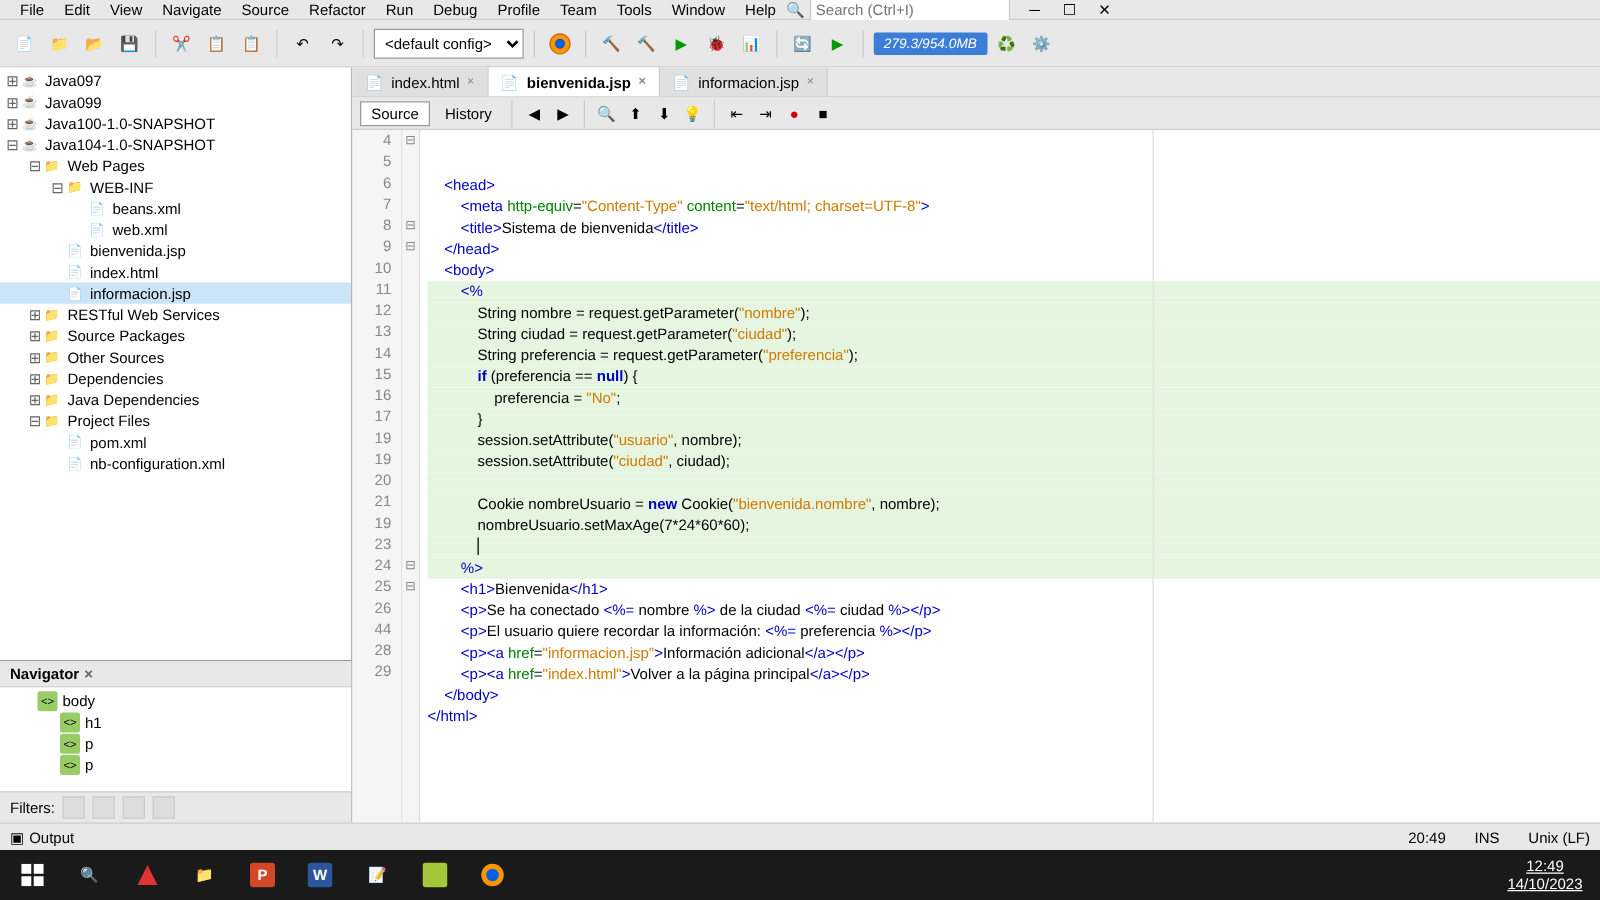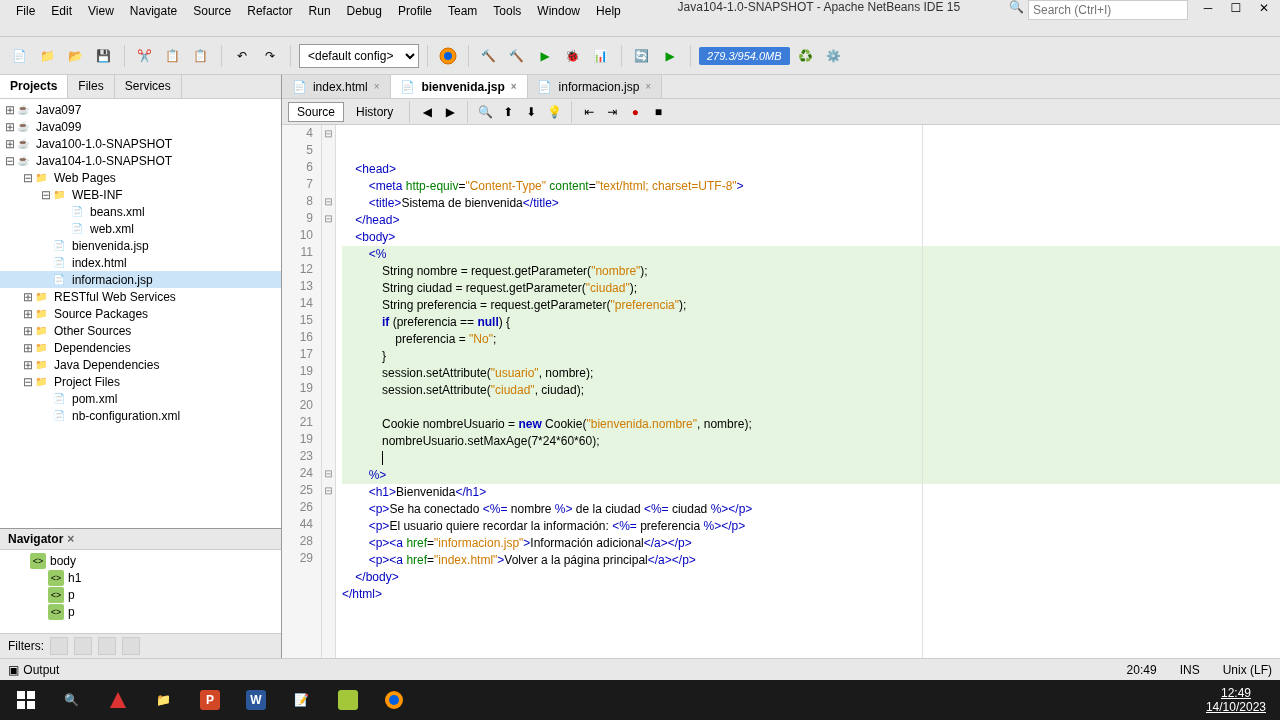--- a/index.html
+++ b/index.html
@@ -1,17 +1,17 @@
 <!DOCTYPE html>
 <html><head>
 <meta charset="utf-8">
 <style>
 * { margin: 0; padding: 0; box-sizing: border-box; font-family: "Segoe UI", Tahoma, sans-serif; font-size: 12px; }
 body { background: #f0f0f0; width: 1280px; height: 720px; overflow: hidden; display: flex; flex-direction: column; }
-.menubar { background: #e8e8e8; height: 37px; display: flex; padding: 0 8px; border-bottom: 1px solid #ccc; }
+.menubar { background: #e8e8e8; height: 16px; display: flex; align-items: center; padding: 0 8px; border-bottom: 1px solid #ccc; }
 .menubar .menu-item { padding: 4px 8px; cursor: pointer; }
 .menubar .title { flex: 1; text-align: center; color: #333; }
 .menubar .search-box { width: 160px; height: 20px; border: 1px solid #ccc; padding: 0 4px; color: #999; background: #fff; }
 .menubar .win-controls { display: flex; gap: 12px; margin-left: 12px; }
 .win-btn { width: 16px; height: 16px; display: flex; align-items: center; justify-content: center; cursor: pointer; }
 .toolbar { background: #e8e8e8; height: 38px; display: flex; align-items: center; padding: 0 8px; gap: 4px; border-bottom: 1px solid #ccc; }
 .tb-btn { width: 24px; height: 24px; display: flex; align-items: center; justify-content: center; border: 1px solid transparent; cursor: pointer; }
 .tb-sep { width: 1px; height: 22px; background: #ccc; margin: 0 4px; }
 .config-select { height: 24px; width: 120px; border: 1px solid #999; background: #fff; padding: 0 4px; }
 .mem-badge { background: #3b7dd8; color: #fff; padding: 3px 8px; font-size: 11px; border-radius: 2px; font-style: italic; }
@@ -75,21 +75,20 @@
       <div class="menu-item">Source</div>
       <div class="menu-item">Refactor</div>
       <div class="menu-item">Run</div>
       <div class="menu-item">Debug</div>
       <div class="menu-item">Profile</div>
       <div class="menu-item">Team</div>
       <div class="menu-item">Tools</div>
       <div class="menu-item">Window</div>
       <div class="menu-item">Help</div>
     </div>
-  <div class="title">Java104-1.0-SNAPSHOT - Apache NetBeans IDE 15</div>
   <span style="margin-right:4px;color:#888;">🔍</span>
   <input class="search-box" placeholder="Search (Ctrl+I)" style="">
   <div class="win-controls">
     <div class="win-btn">─</div>
     <div class="win-btn">☐</div>
     <div class="win-btn">✕</div>
   </div>
 </div>
 
 <div class="toolbar">
@@ -128,25 +127,20 @@
     </div>
   <div class="tb-sep"></div>
   <div class="mem-badge">279.3/954.0MB</div>
   <div class="tb-btn">♻️</div>
   <div class="tb-btn">⚙️</div>
 </div>
 
 <div class="main">
 
   <div class="left-panel">
-    <div class="panel-tabs">
-      <div class="panel-tab active">Projects</div>
-      <div class="panel-tab">Files</div>
-      <div class="panel-tab">Services</div>
-    </div>
     <div class="tree" id="project-tree">
         <div class="tree-item" style="padding-left: 4px;">
           <span class="tree-expand">⊞</span>
           <span class="tree-icon">☕</span>
           <span>Java097</span>
         </div>
         <div class="tree-item" style="padding-left: 4px;">
           <span class="tree-expand">⊞</span>
           <span class="tree-icon">☕</span>
           <span>Java099</span>

